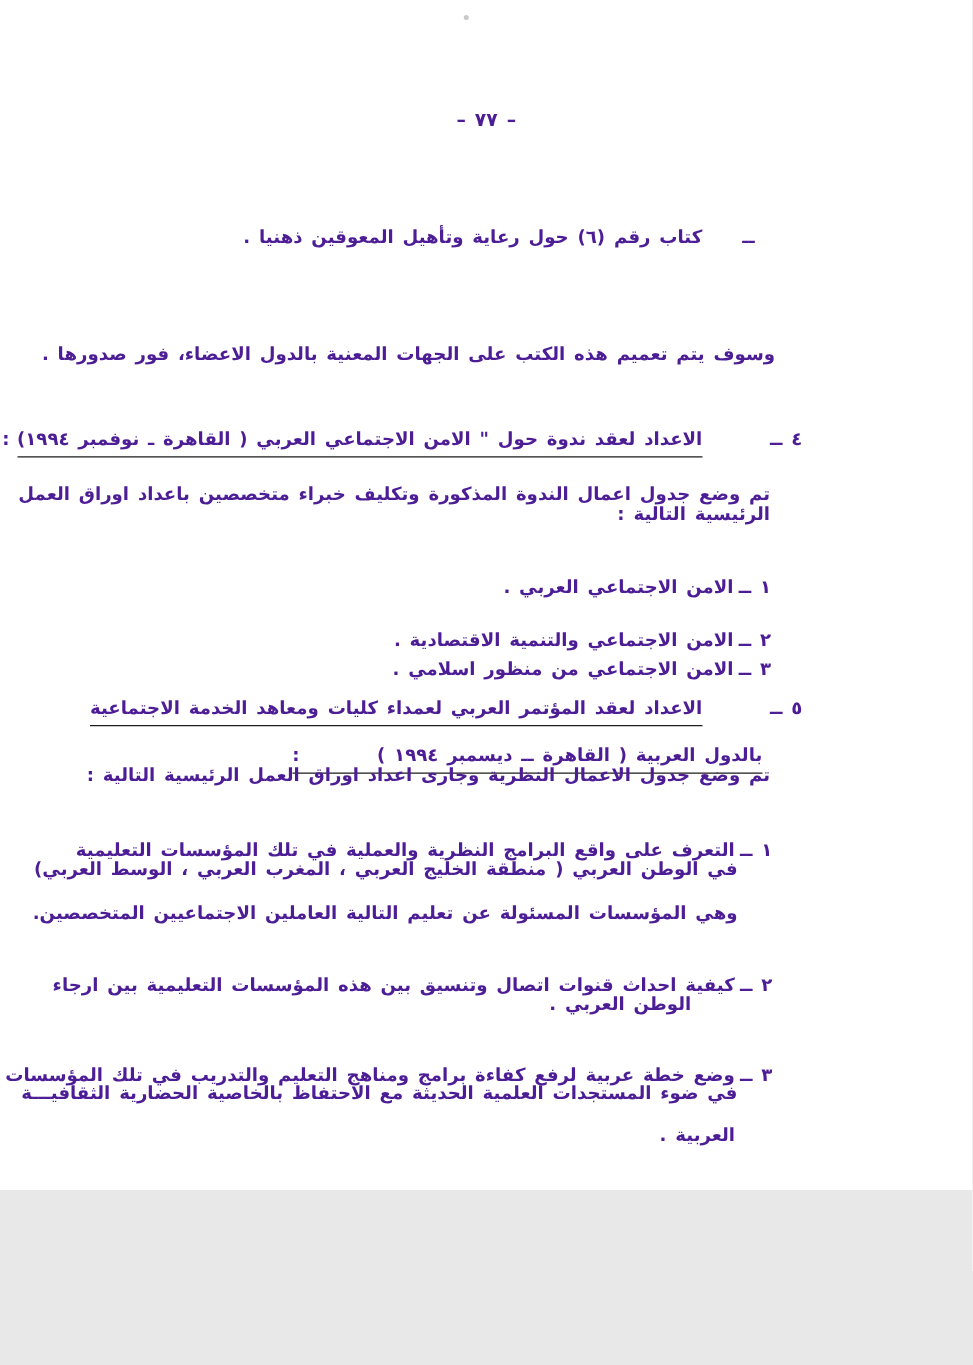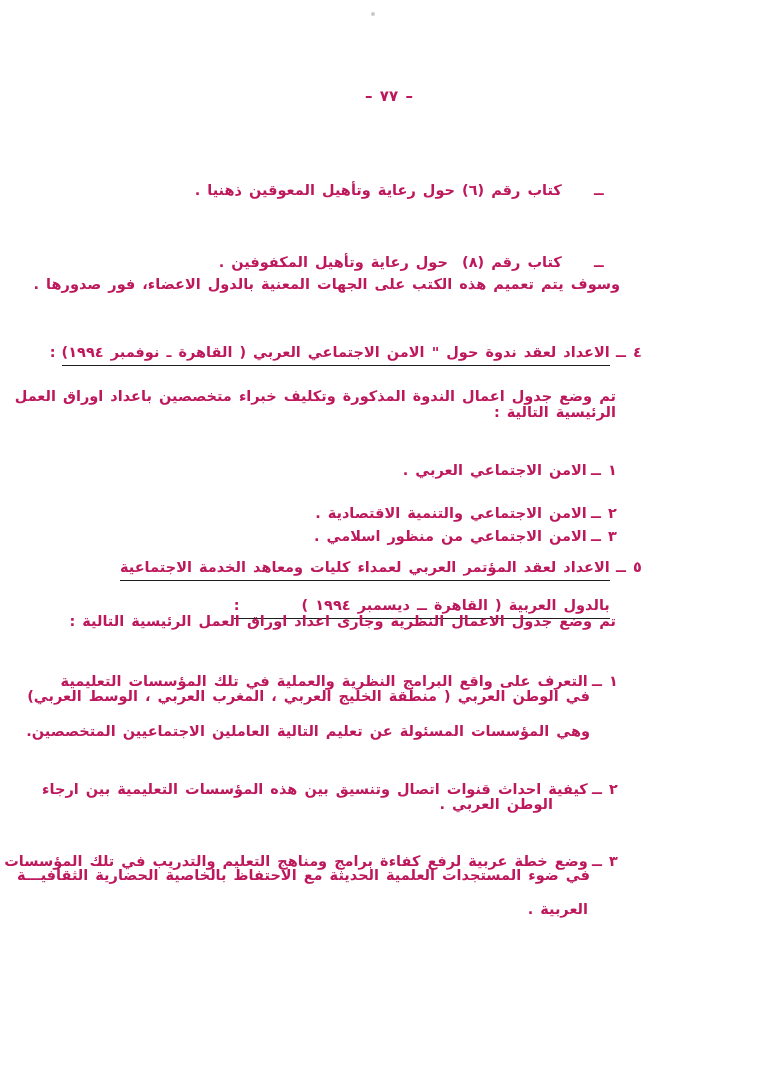--- a/index.html
+++ b/index.html
@@ -1,65 +1,62 @@
 <!DOCTYPE html>
 <html lang="ar" dir="rtl"><head>
 <meta charset="utf-8">
 <style>
   html,body{margin:0;padding:0;background:#e8e8e8;}
   .page{
     position:relative;
-    width:778px;height:1092px;
+    width:778px;height:952px;
     margin:0 auto;
     background:#ffffff;
     direction:rtl;
     font-family:"DejaVu Sans",sans-serif;
     font-weight:700;
-    color:#be185d;
+    color:#4c1d95;
     font-size:14.5px;
     overflow:hidden;
   }
   .ln{
     position:absolute;
     white-space:pre;
     word-spacing:2px;
     line-height:20px;
   }
   .pageno{
     top:86px;left:50%;
     transform:translateX(-50%);
     letter-spacing:2px;
     font-size:15px;
   }
   .bmark{display:inline-block;width:42px;}
   .num{display:inline-block;}
-  .w32{width:32px;}
+  .w32{width:32px;padding-left:48px;}
   .w30{width:30px;}
   .ul{border-bottom:1.6px solid #1d1d1d;padding-bottom:5px;}
   .colon4{margin-right:6px;}
   .colon5{margin-right:62px;}
   .speck{
     position:absolute;top:12px;left:371px;
     width:4px;height:4px;background:#c9c9c9;border-radius:50%;
   }
 </style>
 </head>
 <body>
 
 <div class="page">
 
   <div class="speck"></div>
 
   <div class="ln pageno">– ٧٧ –</div>
 
   <div class="ln" style="top:160px;right:146px">
     <span class="bmark">ــ</span><span>كتاب رقم (٦) حول رعاية وتأهيل المعوقين ذهنيا .</span>
-  </div>
-  <div class="ln" style="top:232px;right:146px">
-    <span class="bmark">ــ</span><span>كتاب رقم (٨)  حول رعاية وتأهيل المكفوفين .</span>
   </div>
 
   <div class="ln" style="top:274px;right:158px">وسوف يتم تعميم هذه الكتب على الجهات المعنية بالدول الاعضاء، فور صدورها .</div>
 
   <div class="ln" style="top:322px;right:108px">
     <span class="num w32">٤ ــ</span><span class="ul">الاعداد لعقد ندوة حول " الامن الاجتماعي العربي ( القاهرة ـ نوفمبر ١٩٩٤)</span><span class="colon4">:</span>
   </div>
 
   <div class="ln" style="top:386px;right:162px">تم وضع جدول اعمال الندوة المذكورة وتكليف خبراء متخصصين باعداد اوراق العمل</div>
   <div class="ln" style="top:402px;right:162px">الرئيسية التالية :</div>

